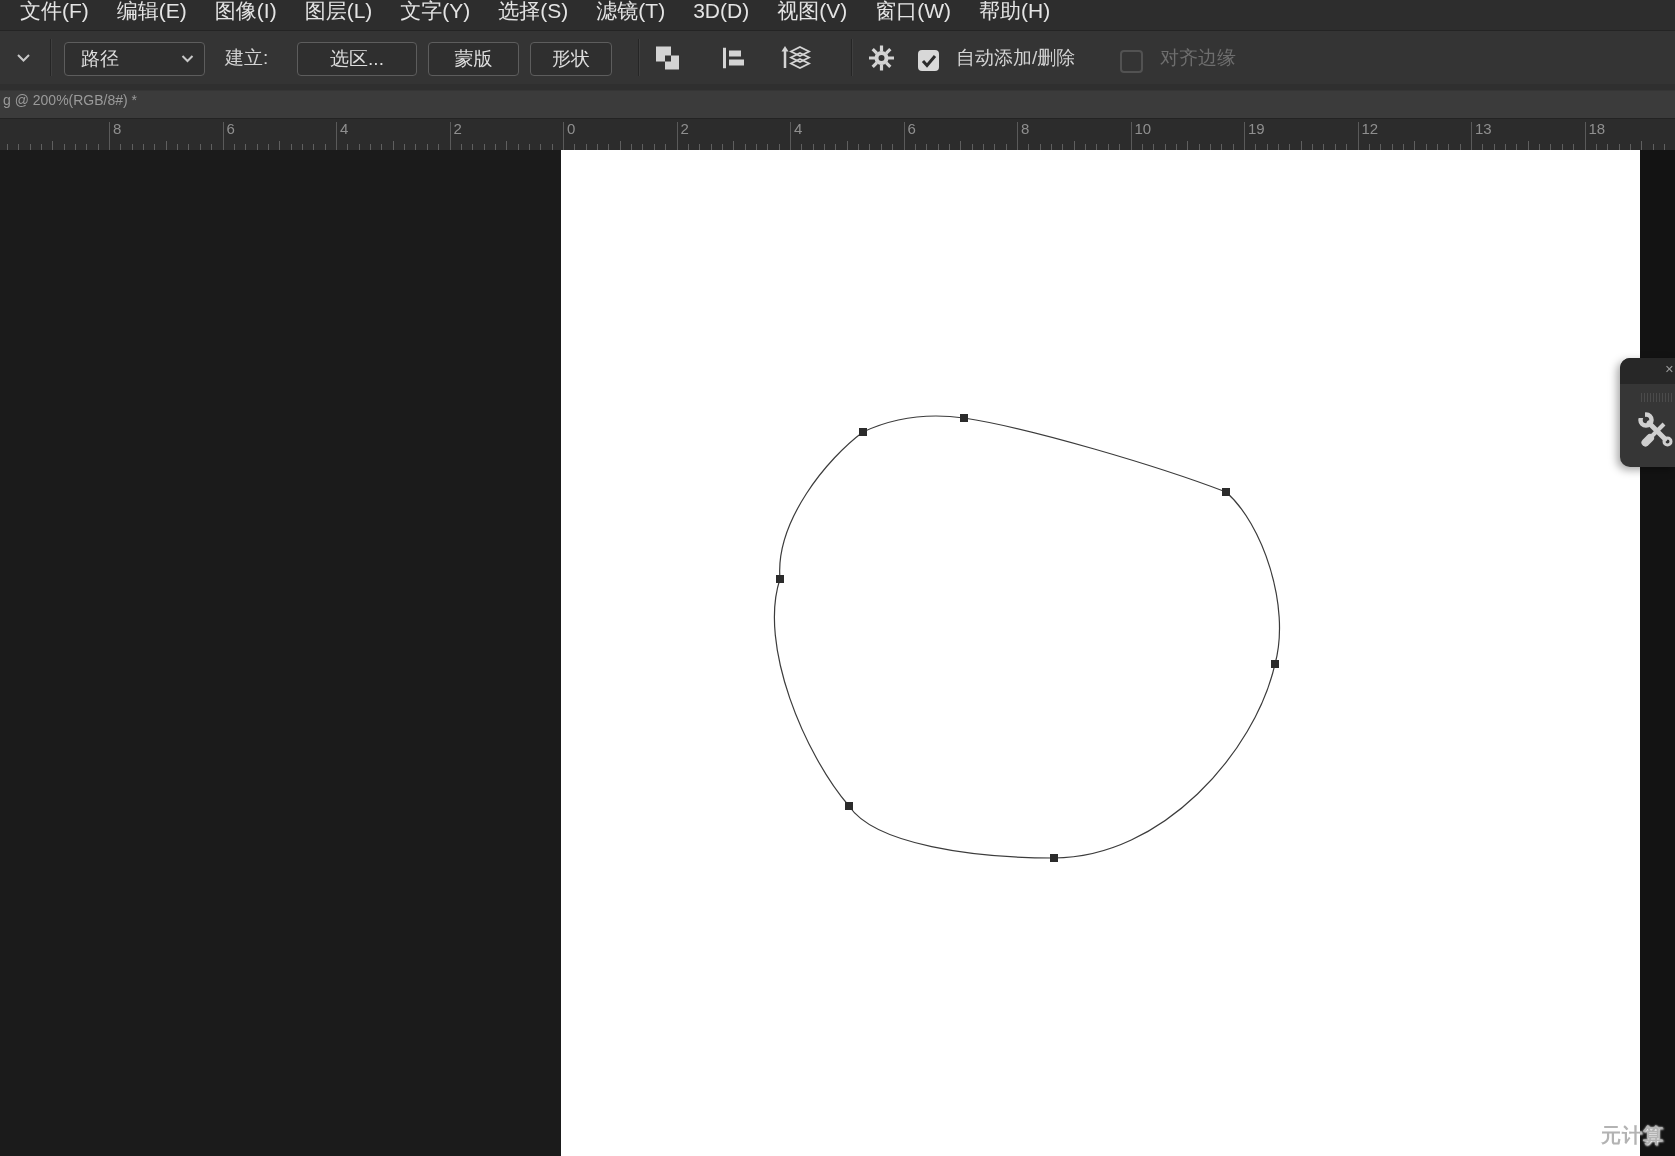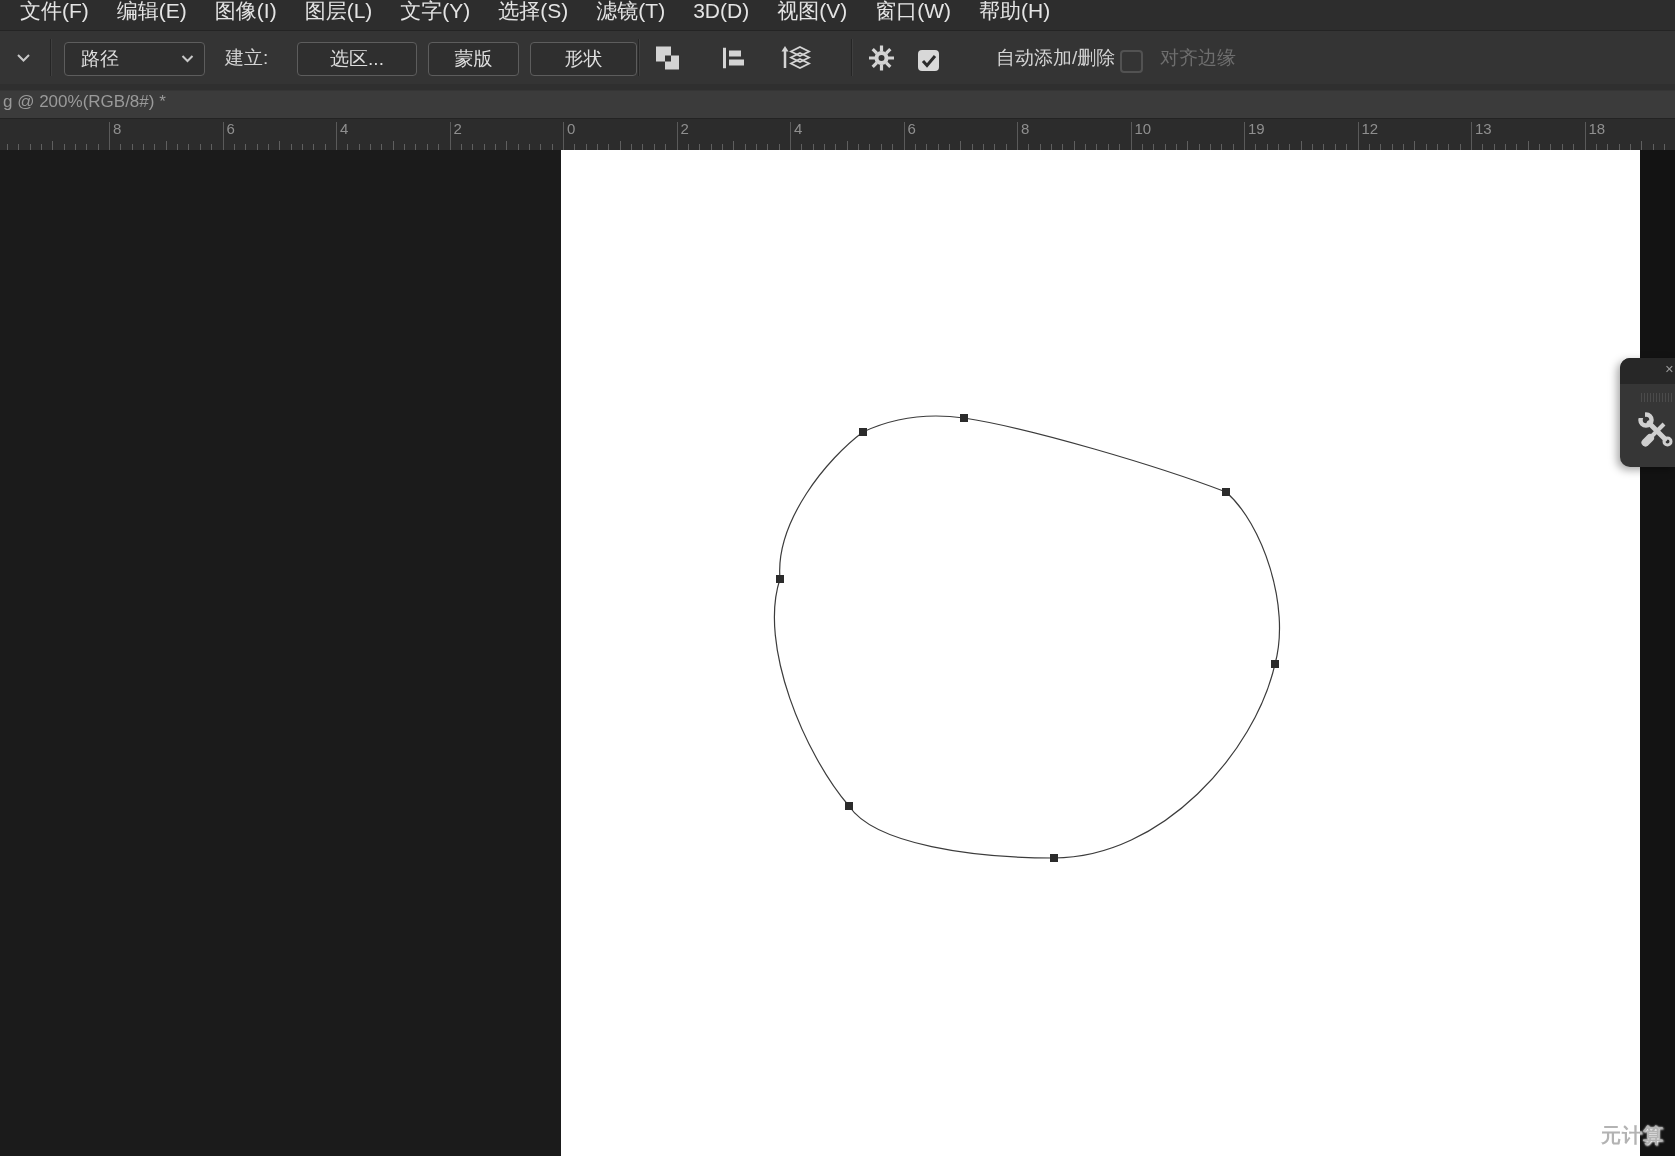--- a/index.html
+++ b/index.html
@@ -44,21 +44,21 @@
     position:absolute;top:19px;width:19px;height:19px;background:transparent;
     border:2px solid #525252;border-radius:4px;
   }
   .toolicon{position:absolute;top:50%;transform:translateY(-50%);display:block;}
   
   .tabrow{
     position:absolute;left:0;top:84px;width:1675px;height:34px;
     background:linear-gradient(#2f2f2f 0px,#2f2f2f 6px,#3b3b3b 7px,#3b3b3b 34px);
   }
   .tab-title{
-    position:absolute;left:3px;top:8px;color:#9a9a9a;font-size:17px;white-space:nowrap;
+    position:absolute;left:3px;top:8px;color:#9a9a9a;font-size:14px;white-space:nowrap;
   }
   
   .ruler{
     position:absolute;left:0;top:118px;width:1675px;height:32px;
     background:#2c2c2c;border-top:1px solid #232323;box-sizing:border-box;overflow:hidden;
   }
   .tick-major{position:absolute;top:3px;bottom:0;width:1px;background:#5a5a5a;}
   .tick-minor{position:absolute;bottom:0;width:1px;background:#5f5f5f;}
   .tick-label{position:absolute;top:1px;color:#8f8f8f;font-size:15px;}
   
@@ -121,21 +121,21 @@
     <svg width="13" height="8" viewBox="0 0 13 8">
       <polyline points="1.5,1 6.5,6 11.5,1" fill="none" stroke="#c8c8c8" stroke-width="2"></polyline>
     </svg>
   </div>
 
   <span class="ob ob-vcenter ob-label" style="left:225px;">建立:</span>
 
   <div id="make-buttons">
       <div class="obtn" style="left: 297px; width: 120px;">选区...</div>
       <div class="obtn" style="left: 428px; width: 91px;">蒙版</div>
-      <div class="obtn" style="left: 530px; width: 107px;">形状</div>
+      <div class="obtn" style="left: 530px; width: 82px;">形状</div>
     </div>
 
   <div class="sep" style="left:638px;"></div>
 
   <svg class="toolicon" style="left:655px;" width="25" height="25" viewBox="0 0 25 25">
     <rect x="1" y="1" width="15" height="15" fill="#d4d4d4"></rect>
     <rect x="10" y="10" width="14" height="14" fill="#d4d4d4"></rect>
     <rect x="10" y="10" width="6" height="6" fill="#343434"></rect>
   </svg>
 
@@ -170,21 +170,21 @@
     </g>
     <circle cx="13.5" cy="13.5" r="7" fill="#d4d4d4"></circle>
     <circle cx="13.5" cy="13.5" r="3" fill="#343434"></circle>
   </svg>
 
   <div class="checkbox-on" style="left:918px;">
     <svg width="16" height="14" viewBox="0 0 16 14">
       <polyline points="2,7 6,11.5 14,2" fill="none" stroke="#2b2b2b" stroke-width="3"></polyline>
     </svg>
   </div>
-  <span class="ob ob-vcenter ob-label" style="left:996px;">自动添加/删除</span>
+  <span class="ob ob-vcenter ob-label" style="left:956px;">自动添加/删除</span>
 
   <div class="checkbox-off" style="left:1120px;"></div>
   <span class="ob ob-vcenter ob-label disabled" style="left:1160px;">对齐边缘</span>
 </div>
 
 <div class="tabrow">
   <span class="tab-title">g @ 200%(RGB/8#) *</span>
 </div>
 
 <div class="ruler">

